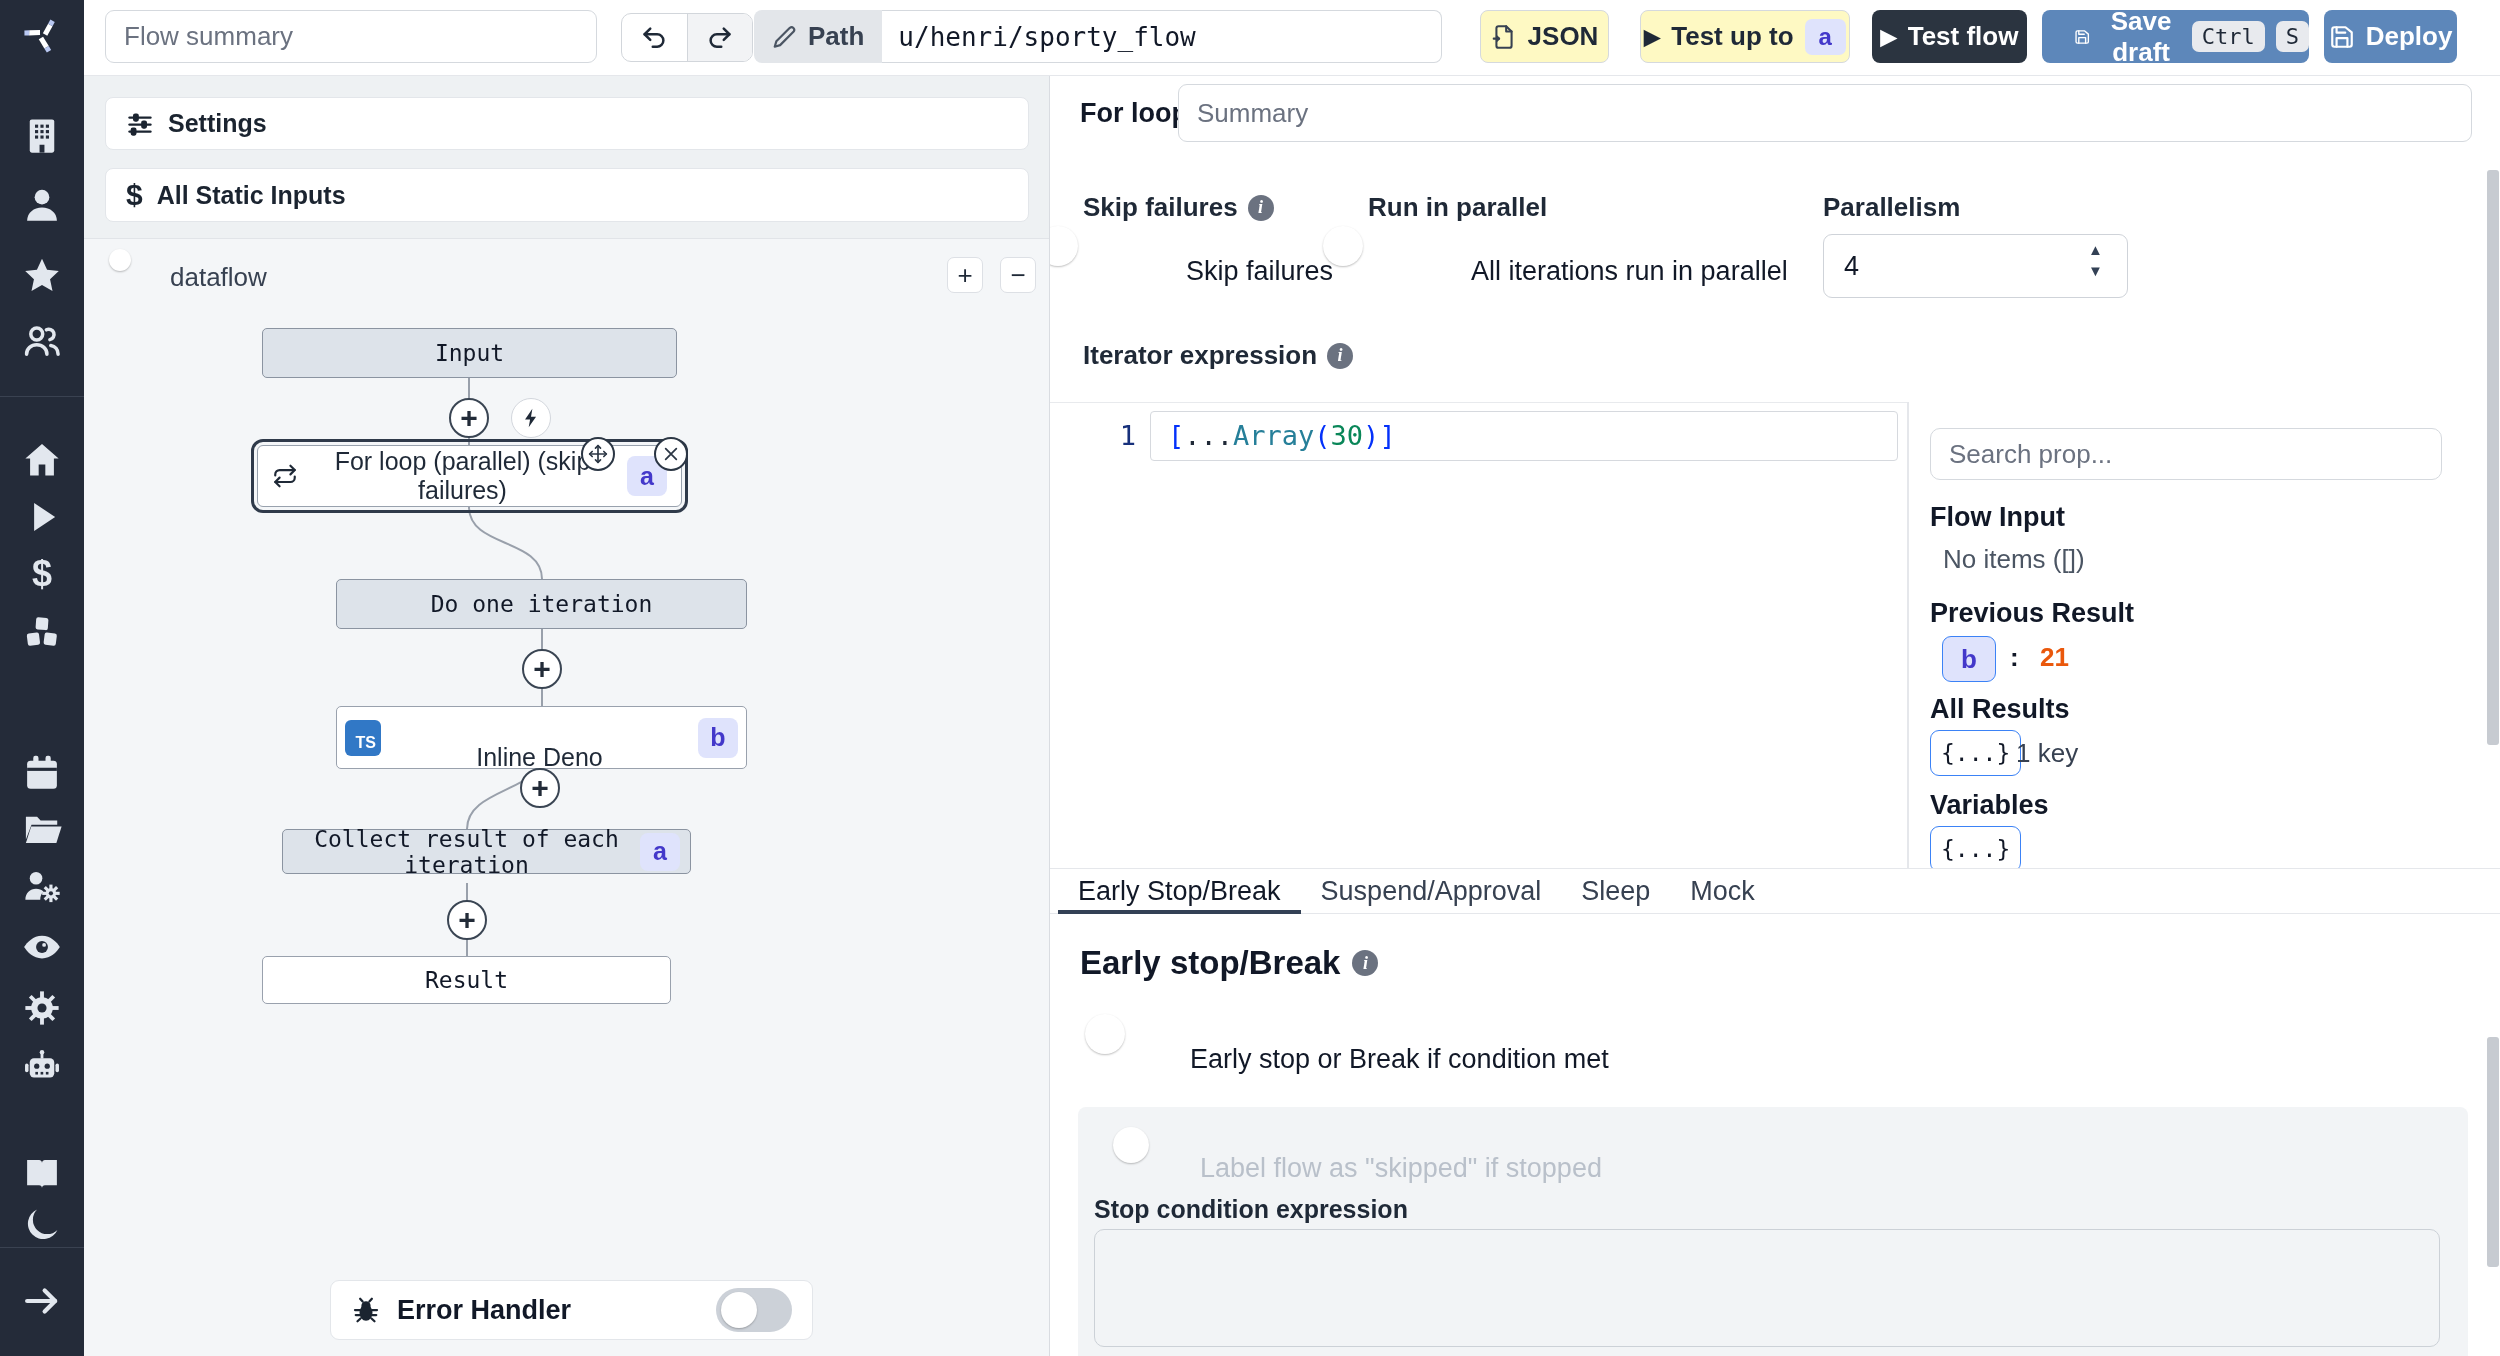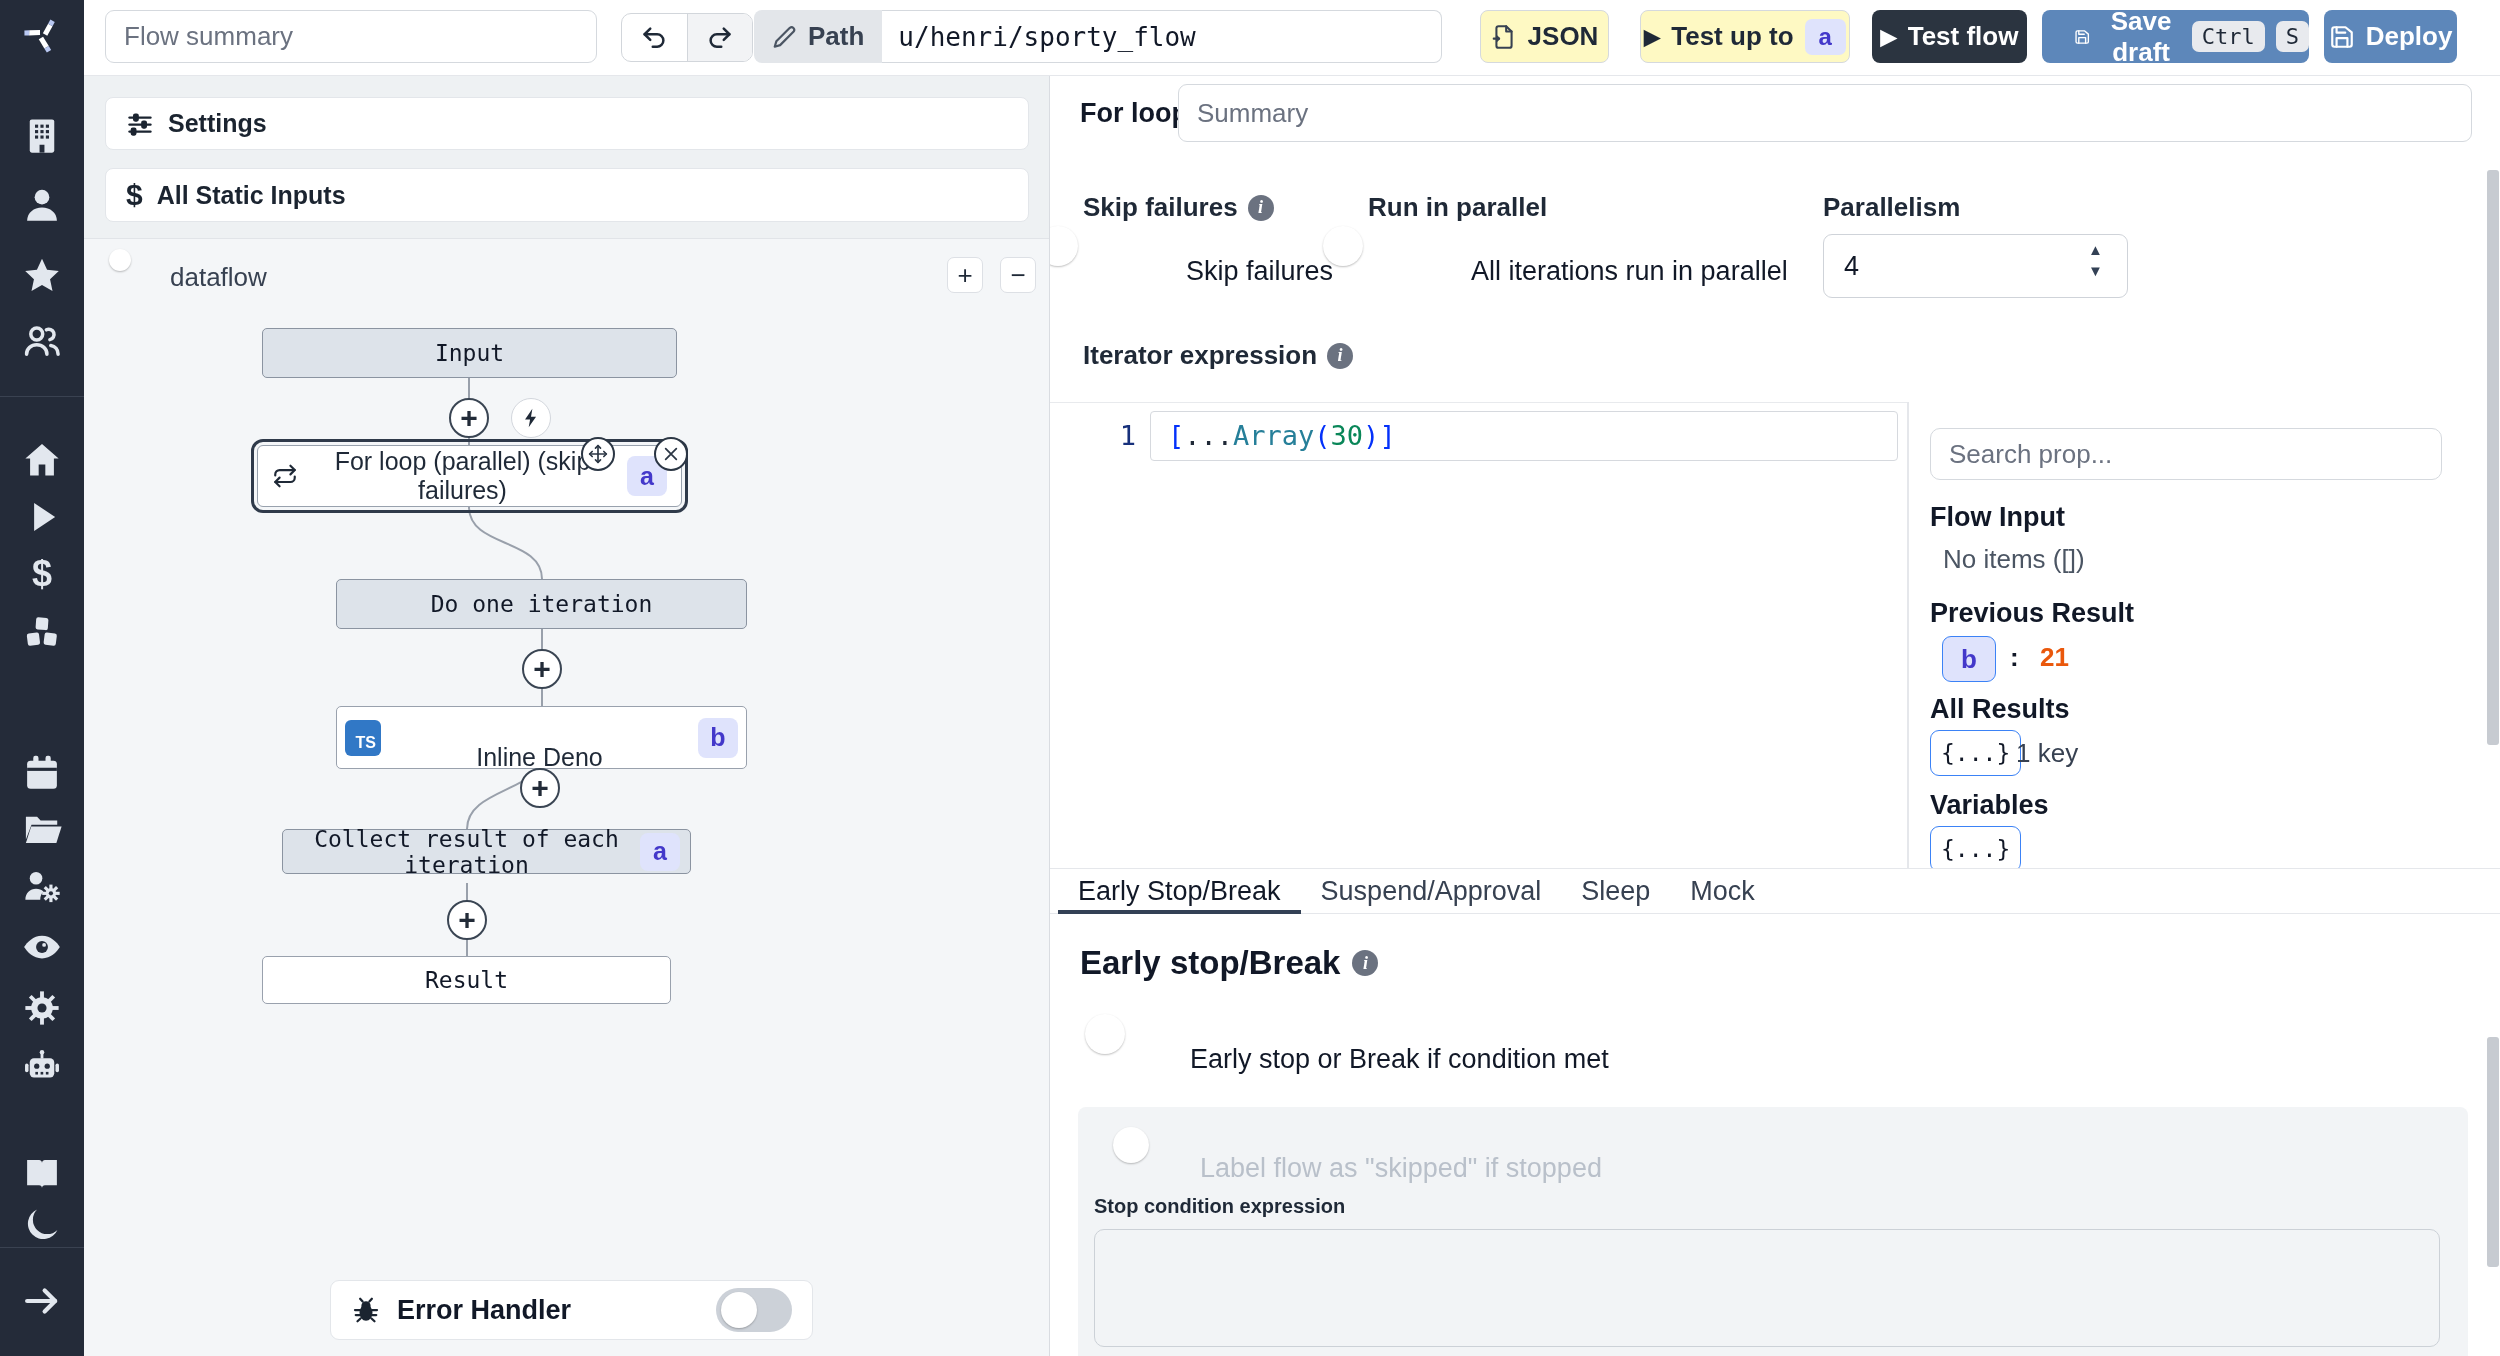--- a/index.html
+++ b/index.html
@@ -133,21 +133,21 @@
     border-top:1px solid #e5e7eb; border-bottom:1px solid #e5e7eb; display:flex; align-items:stretch;
     padding-left:8px; z-index:4; }
   .tab { display:flex; align-items:center; padding:0 20px; font-size:27px; color:#374151;
     cursor:pointer; position:relative; }
   .tab.active { color:#111827; }
   .tab.active::after { content:""; position:absolute; left:0; right:0; bottom:-1px; height:4px; background:#334155; }
   #es-heading { position:absolute; left:30px; top:868px; font-size:33px; font-weight:800; color:#111827;
     display:flex; align-items:center; gap:12px; }
   #gray-panel { position:absolute; left:28px; top:1031px; width:1390px; height:260px;
     background:#f2f4f6; border-radius:8px 8px 0 0; }
-  #stop-label { position:absolute; left:16px; top:88px; font-size:20px; font-weight:700; color:#1f2937; }
+  #stop-label { position:absolute; left:16px; top:88px; font-size:25px; font-weight:700; color:#1f2937; }
   #stop-box { position:absolute; left:16px; top:122px; width:1346px; height:118px;
     border:1.5px solid #ccd1d7; border-radius:10px; background:#f2f4f6; }
   .vthumb { position:absolute; right:1px; width:12px; background:#c7cbd1; border-radius:3px; z-index:6; }
 </style>
 </head>
 <body>
 
 <div id="app">
 
   <nav id="sidebar">

